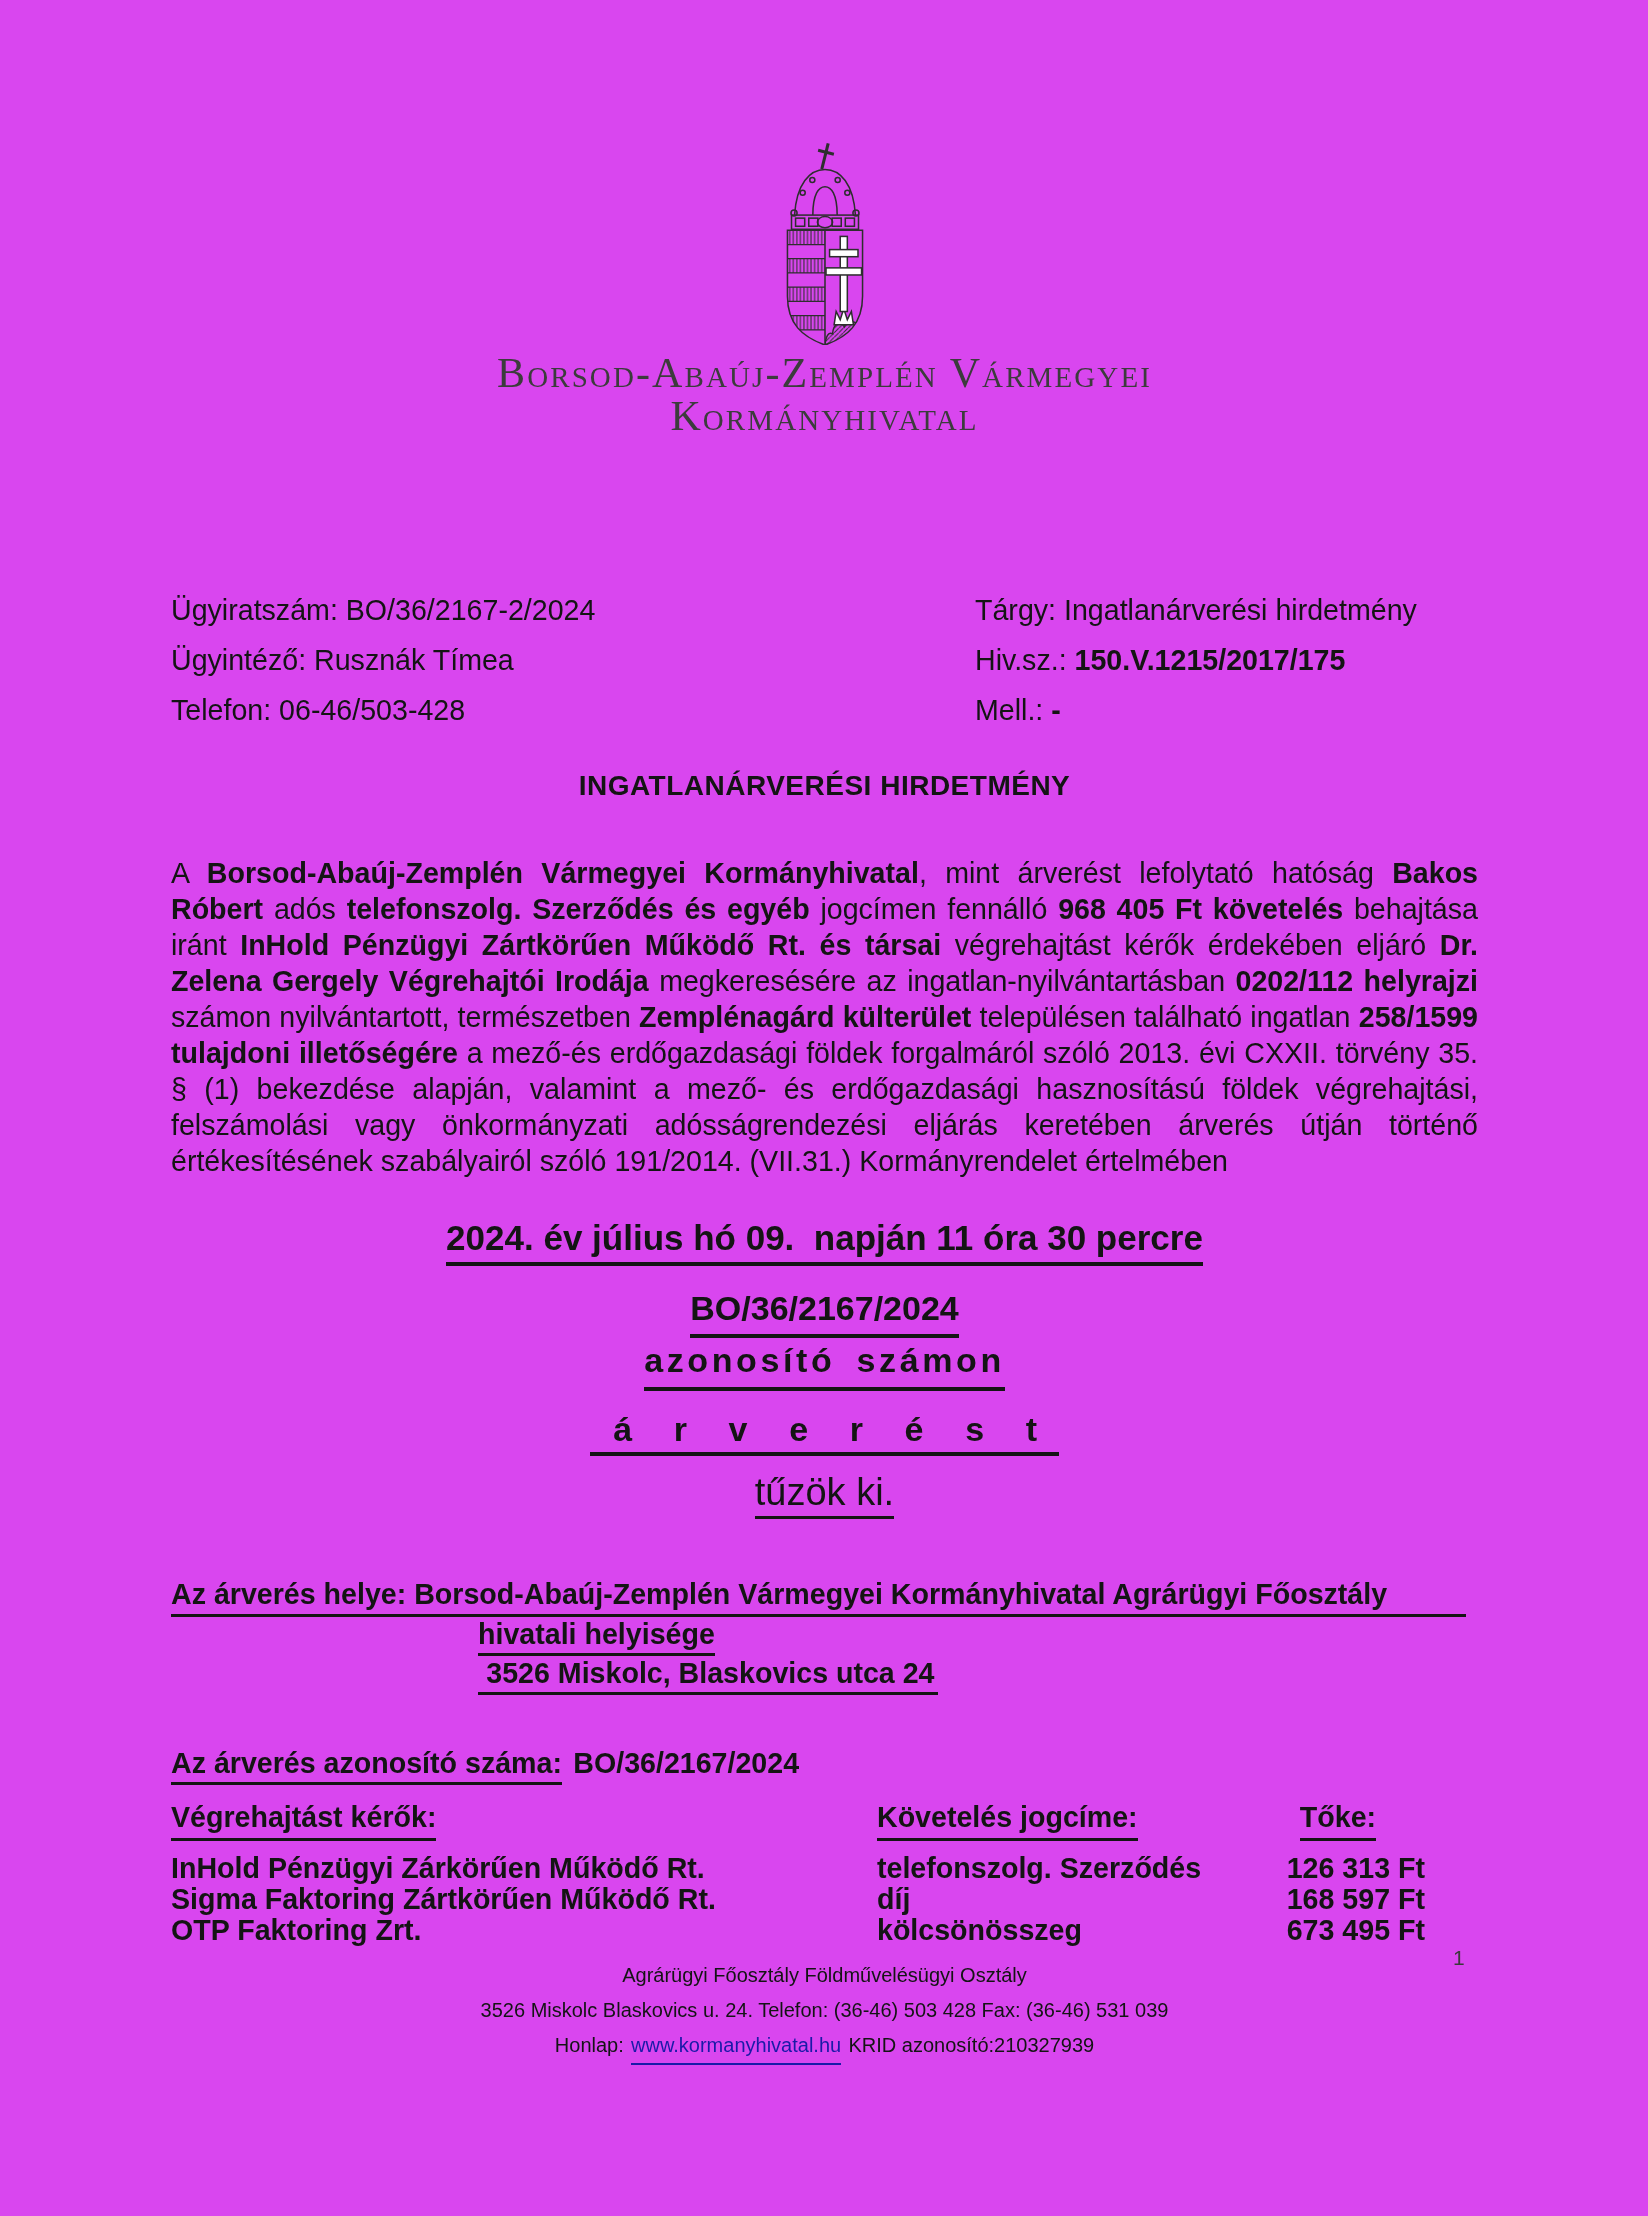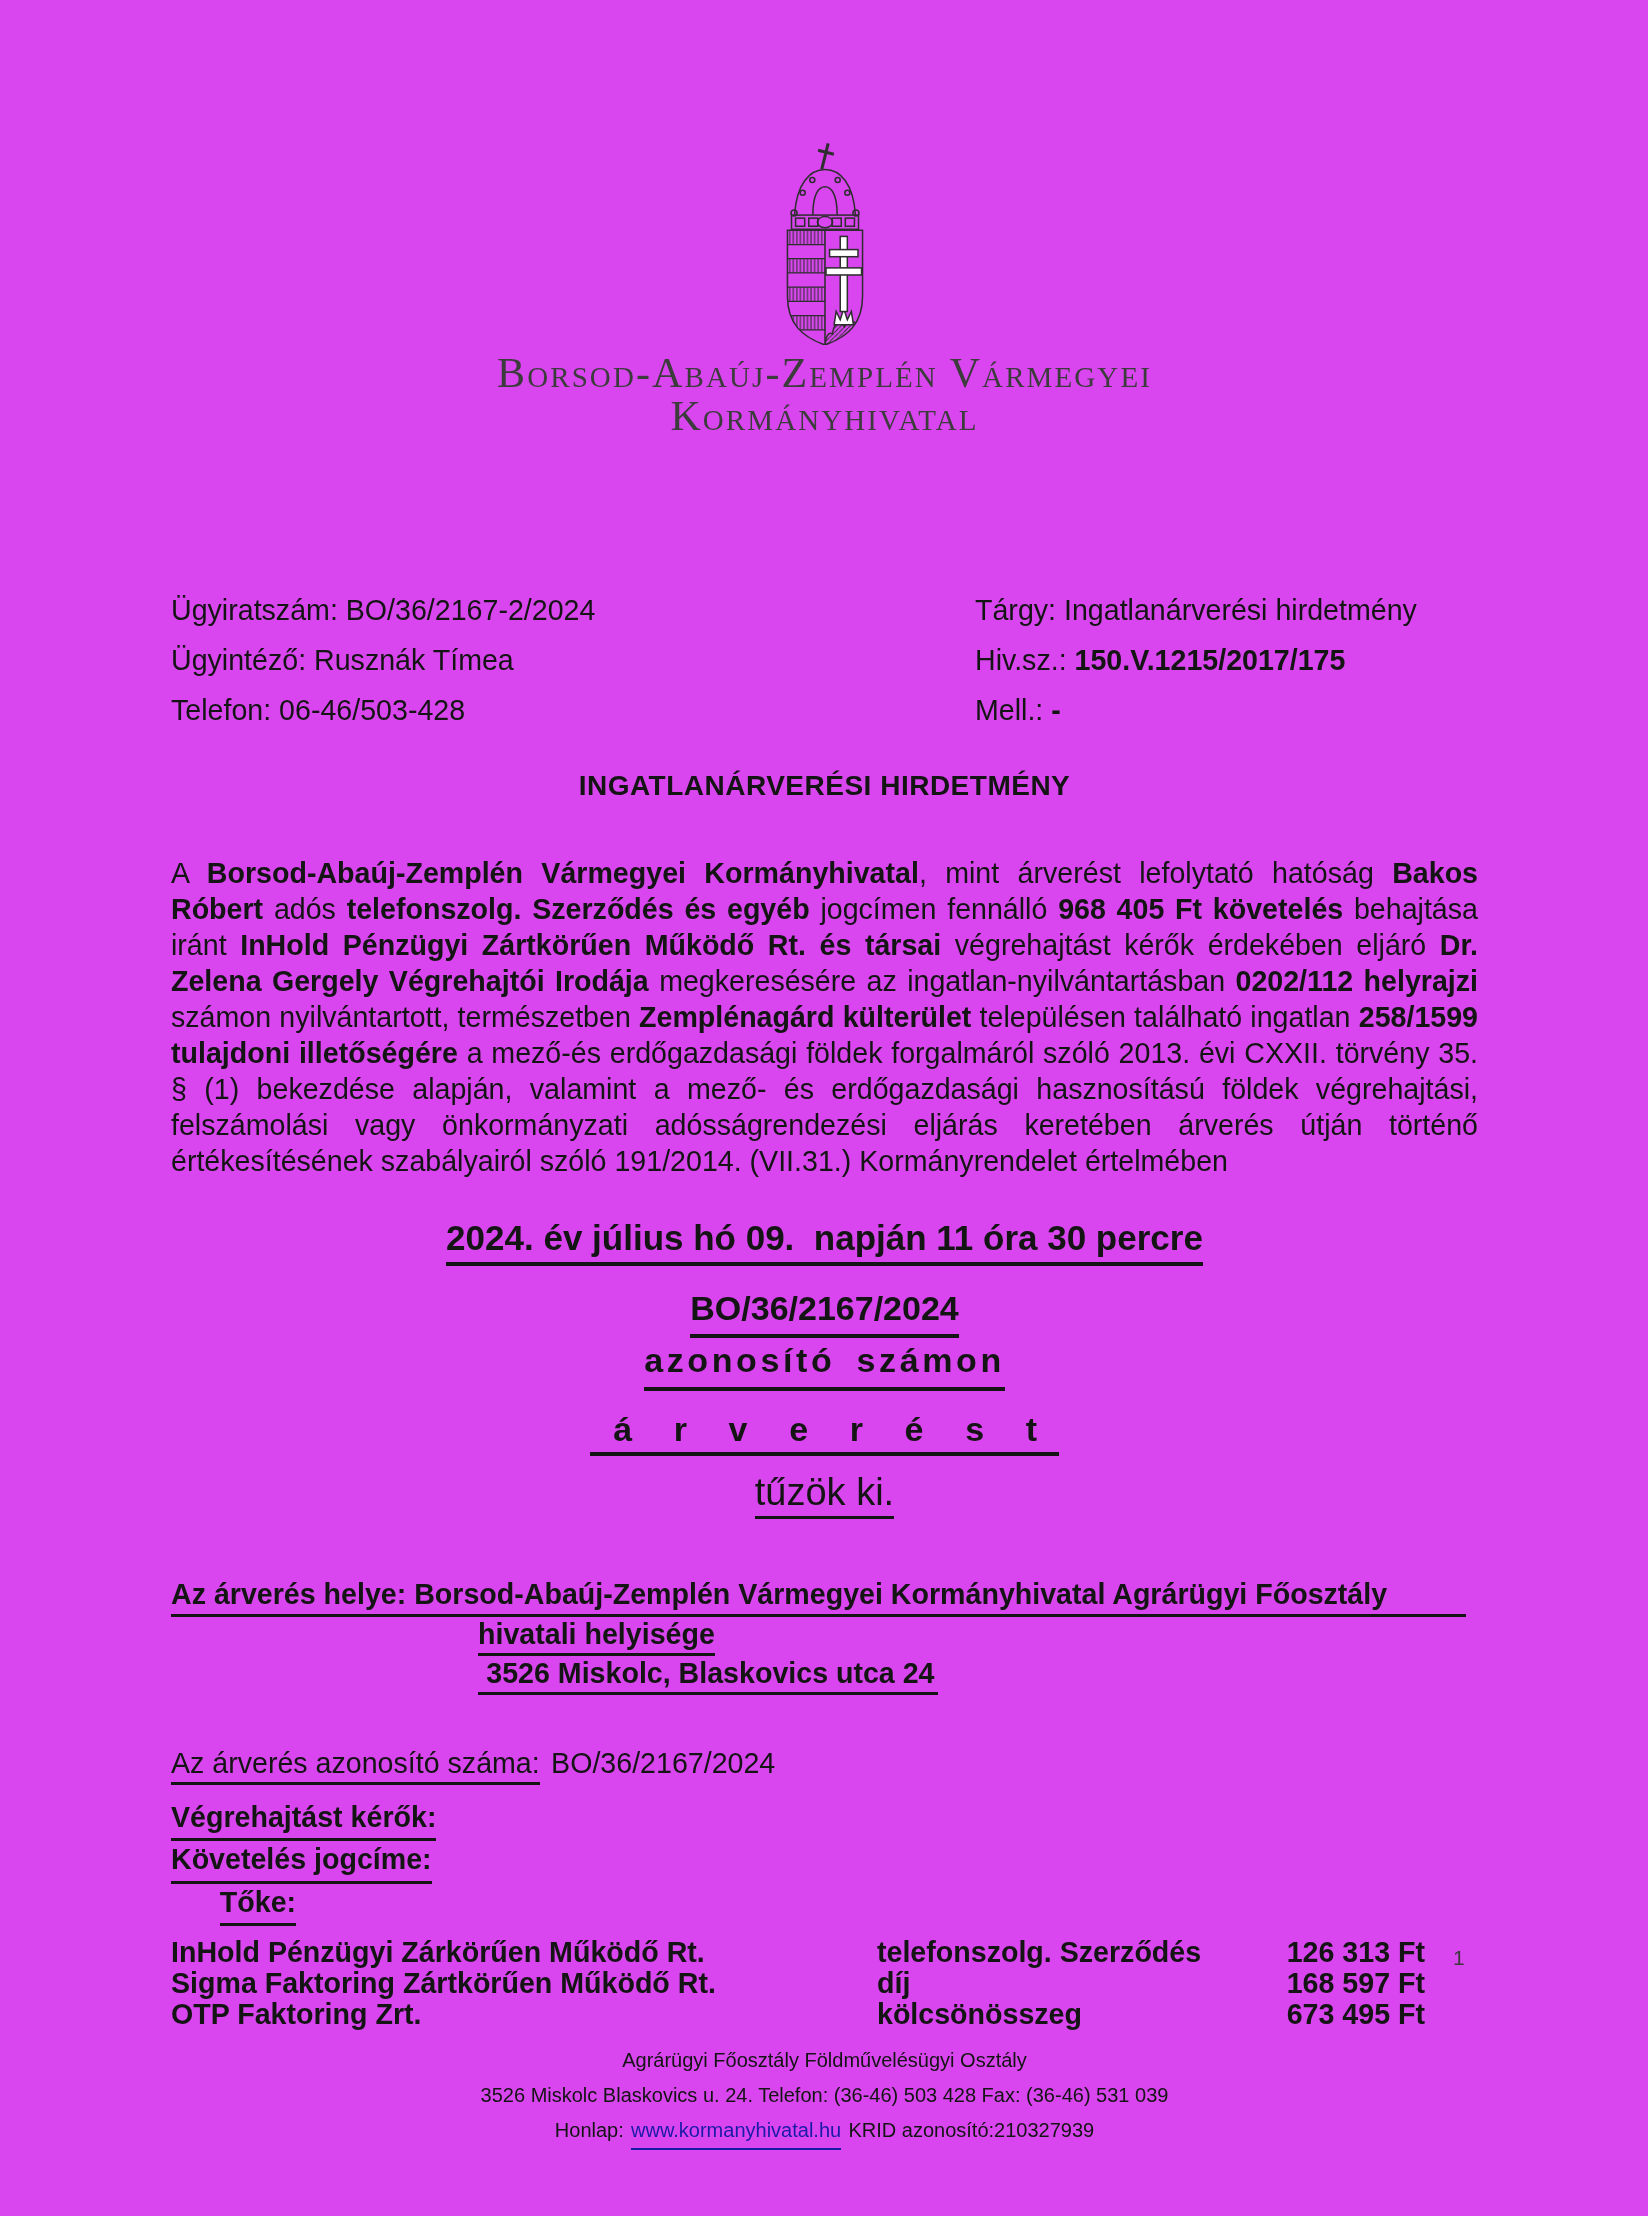--- a/index.html
+++ b/index.html
@@ -41,26 +41,26 @@
   .idcaption{letter-spacing:3.6px;word-spacing:8.3px;}
   .arverest{margin-top:18.7px;font-size:34px;font-weight:bold;letter-spacing:13.5px;word-spacing:5.2px;}
   .arverest .ub8{padding-left:23px;padding-right:8.3px;}
   .closing{margin-top:14.5px;font-size:38px;}
   
   .loc{margin:58px 171px 0 171px;font-size:28.6px;font-weight:bold;line-height:34px;}
   .loc .wfull{width:1295px;}
   .loc .indent{padding-left:307px;}
   .loc .pl{padding-left:8.3px;padding-right:3.1px;}
   
-  .aucnum{margin:52px 171px 0 171px;font-size:28.6px;font-weight:normal;}
+  .aucnum{margin:52px 171px 0 171px;font-size:28.6px;font-weight:bold;}
   .aucnum .val{margin-left:11.4px;}
   
   .vtable{margin:14.5px 171px 0 171px;font-size:28.6px;font-weight:bold;}
   .trow{display:flex;line-height:31px;}
-  .thead{margin-bottom:11.4px;line-height:37px;flex-direction:column;}
+  .thead{margin-bottom:11.4px;line-height:37px;}
   .c1{width:706px;}
   .c2{width:374px;}
   .c3{width:174px;text-align:right;}
   .thead .c3{text-align:center;}
   
   .footer{margin-top:12.5px;text-align:center;font-size:20px;line-height:35px;}
   .link{color:#1A1AA8;border-bottom:2.6px solid #1A1AA8;display:inline-block;margin:0 7.3px;cursor:pointer;text-decoration:none;}
   .pagenum{position:absolute;left:1453px;top:1946px;font-size:21px;color:#3a3a3a;}
 </style>
 </head>

